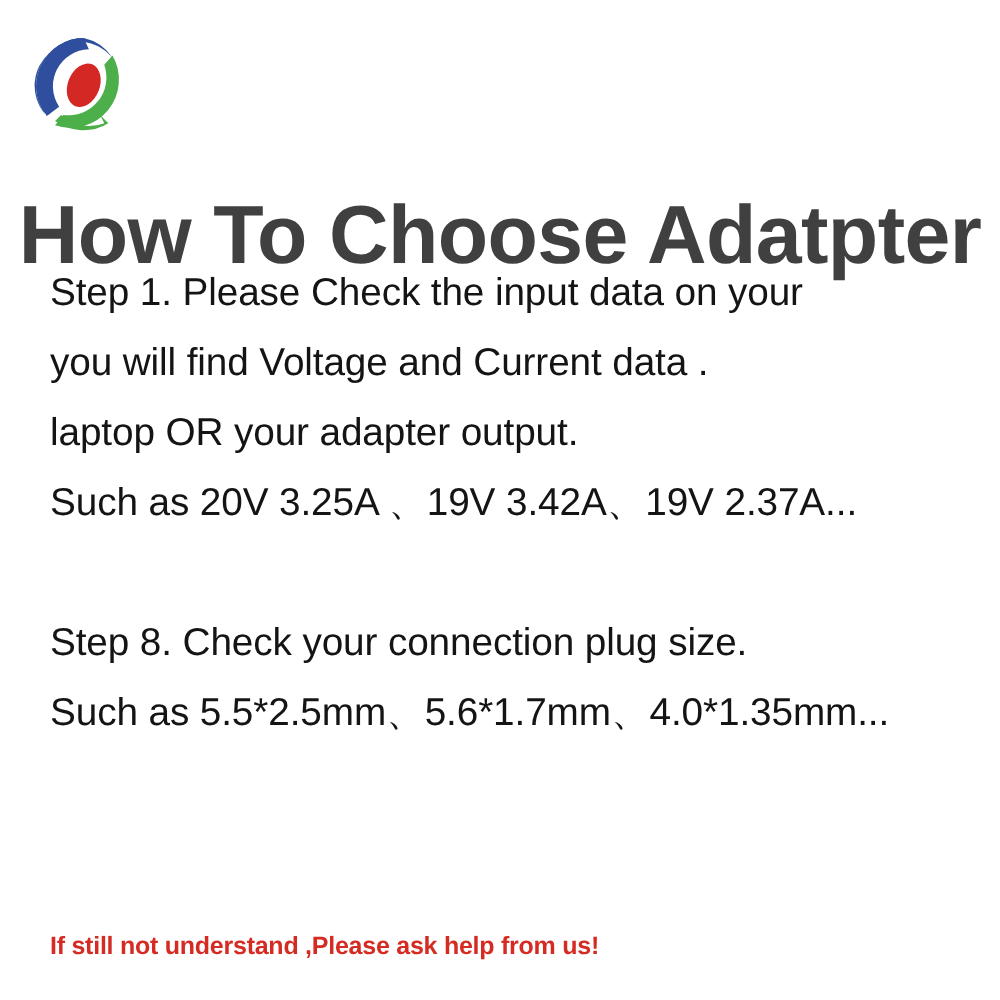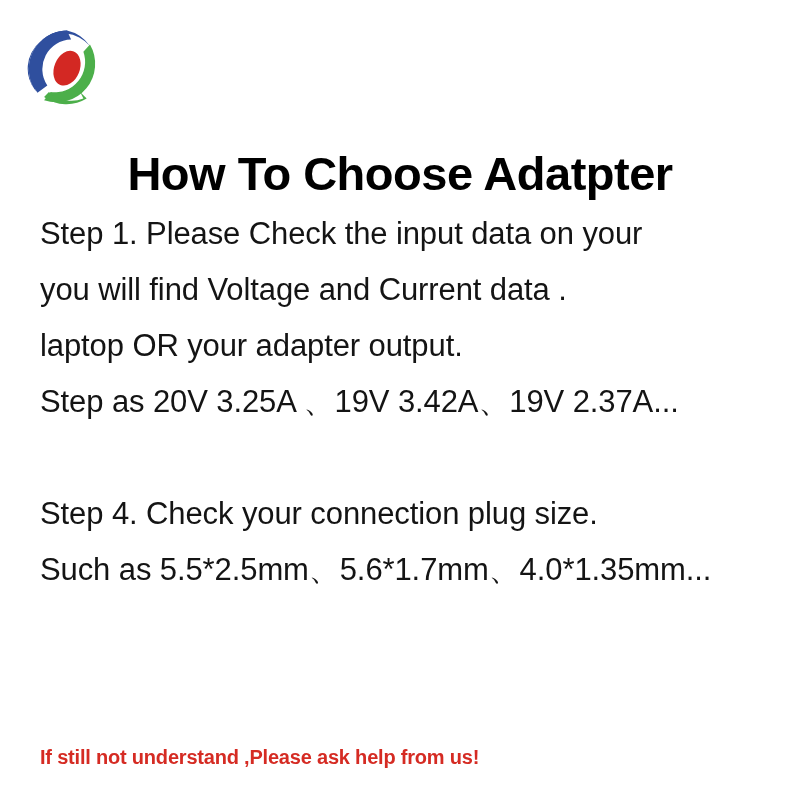--- a/index.html
+++ b/index.html
@@ -36,25 +36,25 @@
     height: 82px;
   }
 
   
   .title {
     position: absolute;
     left: 0;
     top: 112px;
     width: 800px;
     text-align: center;
-    font-size: 47px;
+    font-size: 66px;
     line-height: 62px;
     font-weight: 700;
     letter-spacing: -0.5px;
-    color: #000000;
+    color: #404040;
     white-space: nowrap;
   }
 
   
   .body-copy {
     position: absolute;
     left: 40px;
     top: 206px;
     width: 750px;
   }
@@ -127,24 +127,24 @@
     </svg>
   </div>
 
   <h1 class="title">How To Choose Adatpter</h1>
 
   <div class="body-copy">
 
     <div class="line">Step 1. Please Check the input data on your</div>
     <div class="line">you will find Voltage and Current data .</div>
     <div class="line">laptop OR your adapter output.</div>
-    <div class="line">Step as 20V 3.25A 、19V 3.42A、19V 2.37A...</div>
+    <div class="line">Such as 20V 3.25A 、19V 3.42A、19V 2.37A...</div>
 
     <div class="block-gap"></div>
 
-    <div class="line">Step 4. Check your connection plug size.</div>
+    <div class="line">Step 8. Check your connection plug size.</div>
     <div class="line">Such as 5.5*2.5mm、5.6*1.7mm、4.0*1.35mm...</div>
 
   </div>
 
   <div class="footer-note">If still not understand ,Please ask help from us!</div>
 
 </div>
 
 </body></html>

